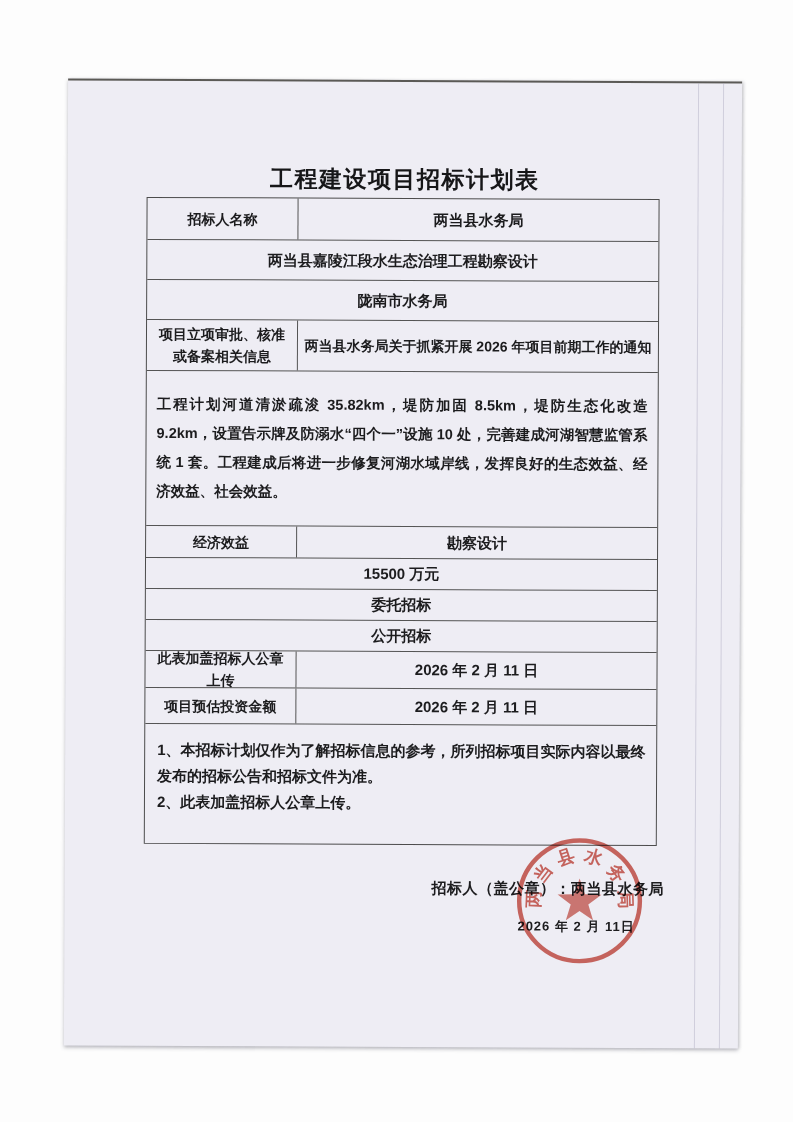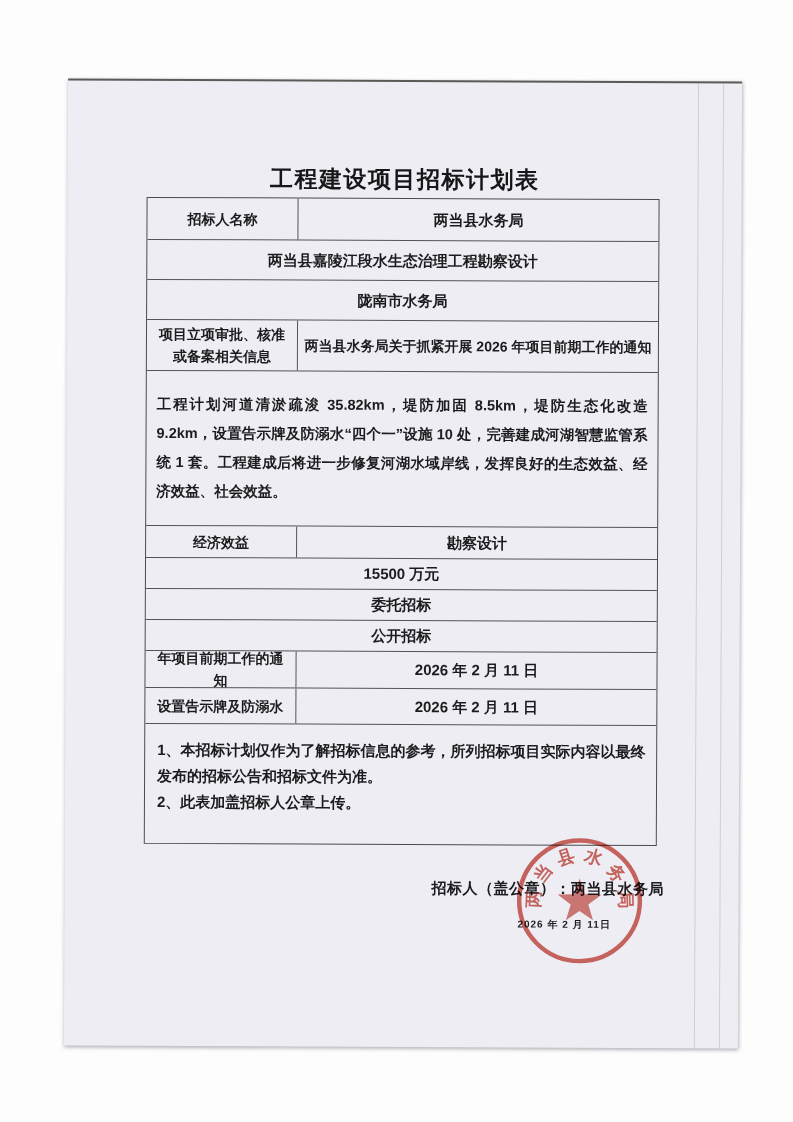--- a/index.html
+++ b/index.html
@@ -69,21 +69,21 @@
   
   .r0{height:41px;} .r1{height:40px;} .r2{height:40px;} .r3{height:51px;}
   .r4{height:155px;} .r5{height:32px;} .r6{height:31px;} .r7{height:31px;}
   .r8{height:31px;} .r9{height:37px;} .r10{height:36px;} .r11{height:120px;}
   .footer-signer{
     position:absolute;left:367px;top:797px;
     font-size:15px;font-weight:600;letter-spacing:0.5px;
   }
   .footer-date{
     position:absolute;left:453px;top:835px;
-    font-size:10px;font-weight:600;letter-spacing:1px;
+    font-size:13px;font-weight:600;letter-spacing:1px;
   }
   .seal{
     position:absolute;left:444px;top:747px;width:142px;height:142px;
     opacity:0.88;
     mix-blend-mode:multiply;
     pointer-events:none;
   }
   .seal text{
     font-family:"Liberation Serif","DejaVu Serif",serif;
     font-weight:700;
@@ -134,26 +134,26 @@
 
     <div class="trow r7">
       <div class="tcell-value">委托招标</div>
     </div>
 
     <div class="trow r8">
       <div class="tcell-value">公开招标</div>
     </div>
 
     <div class="trow r9">
-      <div class="tcell-label">年项目前期工作的通知</div>
+      <div class="tcell-label">此表加盖招标人公章上传</div>
       <div class="tcell-value">2026 年 2 月 11 日</div>
     </div>
 
     <div class="trow r10">
-      <div class="tcell-label">设置告示牌及防溺水</div>
+      <div class="tcell-label">项目预估投资金额</div>
       <div class="tcell-value">2026 年 2 月 11 日</div>
     </div>
 
     <div class="trow r11">
       <div class="tcell-value remark">
         <div class="remark-line">1、本招标计划仅作为了解招标信息的参考，所列招标项目实际内容以最终发布的招标公告和招标文件为准。</div>
         <div class="remark-line">2、此表加盖招标人公章上传。</div>
       </div>
     </div>
 

